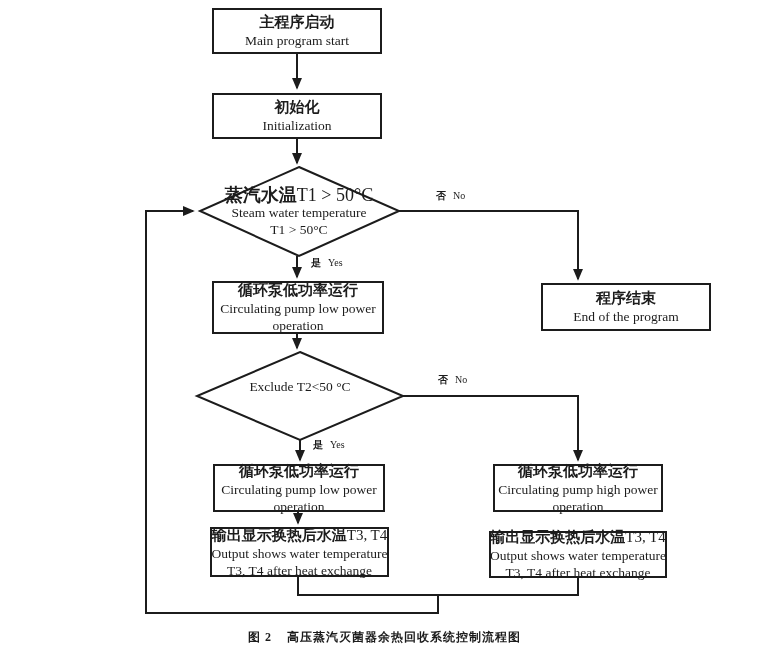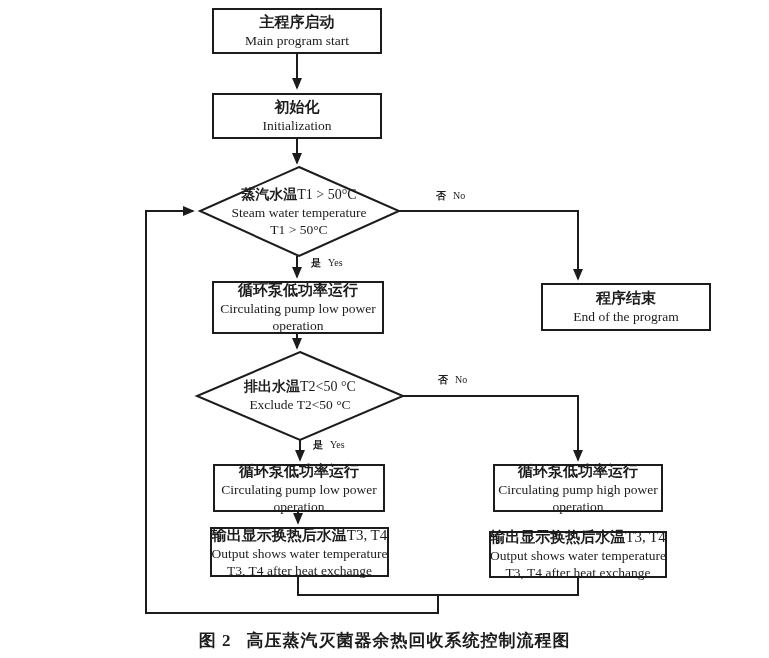--- a/index.html
+++ b/index.html
@@ -20,32 +20,32 @@
     line-height:17px;
   }
   .box{
     border:2px solid #1c1c1c;
     background:#ffffff;
   }
   .zh{font-size:15px;font-weight:700;line-height:19px;white-space:nowrap;}
   .zh .rest{font-weight:400;}
   .en{font-size:13.5px;font-weight:400;line-height:17px;white-space:nowrap;}
   .dtext{position:absolute;text-align:center;line-height:17px;}
-  .dtext .zh{font-size:14px;line-height:18px;}
+  .dtext .zh{font-size:18px;line-height:18px;}
   .branch-label{
     position:absolute;
     font-size:10px;
     white-space:nowrap;
   }
   .branch-label .cjk{font-weight:700;margin-right:7px;}
   .caption{
     position:absolute;
     left:0;top:629px;width:769px;
     text-align:center;
-    font-size:17px;font-weight:700;
+    font-size:12px;font-weight:700;
     letter-spacing:1px;
   }
   .caption .cap-label{margin-right:15px;}
 </style>
 </head>
 <body>
 
 <div id="canvas">
 
   <svg id="wires" viewBox="0 0 769 658" xmlns="http://www.w3.org/2000/svg">
@@ -112,21 +112,20 @@
     <div class="en">Circulating pump low power</div>
     <div class="en">operation</div>
   </div>
 
   <div class="node box" style="left:493px;top:283px;width:170px;height:48px;margin-left:48px;">
     <div class="zh">程序结束</div>
     <div class="en">End of the program</div>
   </div>
 
   <div class="dtext" style="left:210px;top:378px;width:180px;">
-    <div class="zh"><span>排出水温</span><span class="rest">T2&lt;50 °C</span></div>
     <div class="en">Exclude T2&lt;50 °C</div>
   </div>
 
   <div class="branch-label" style="left:438px;top:373px;">
     <span class="cjk">否</span><span>No</span>
   </div>
   <div class="branch-label" style="left:313px;top:438px;">
     <span class="cjk">是</span><span>Yes</span>
   </div>
 

